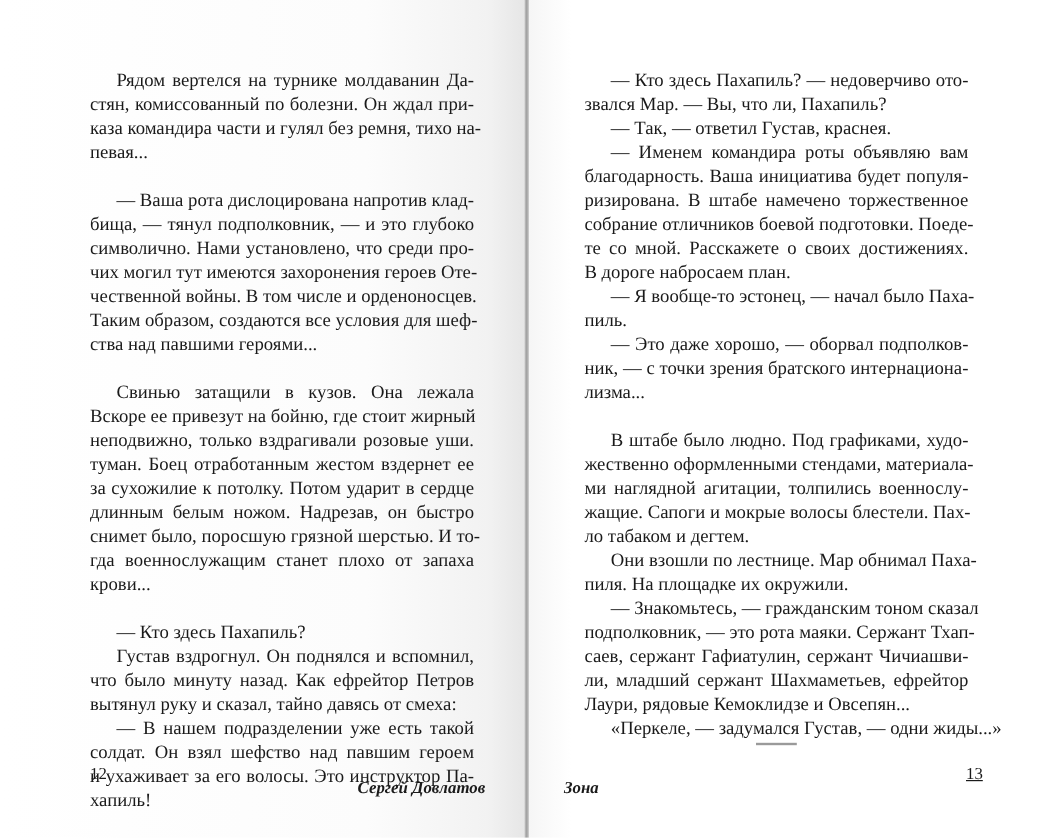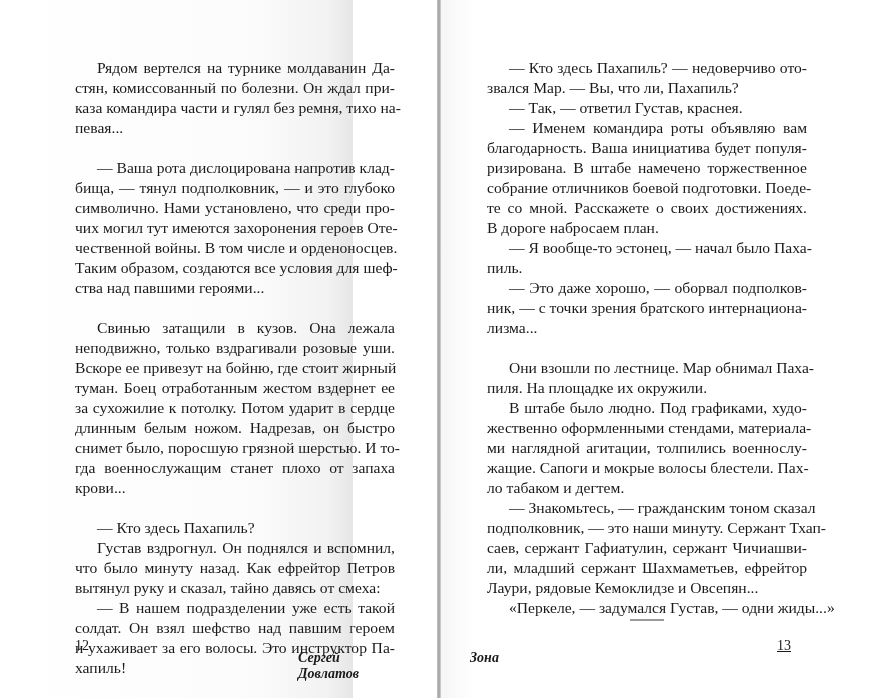--- a/index.html
+++ b/index.html
@@ -1,19 +1,19 @@
 <!DOCTYPE html>
 <html><head>
 <meta charset="utf-8">
 <style>
   html, body { margin:0; padding:0; }
   body { width:878px; height:698px; background:#ffffff; position:relative; overflow:hidden;
          font-family:"Liberation Serif","DejaVu Serif",serif; color:#1a1a1a; }
   .page { position:absolute; top:0; height:698px; }
-  .page-left { left:0; width:353px;
+  .page-left { left:0; width:437px;
     background:linear-gradient(to right,#ffffff 0%,#fcfcfc 70%,#f2f2f2 93%,#e6e6e6 100%); }
   .gutter { position:absolute; left:437px; top:0; width:4px; height:698px;
     background:linear-gradient(to right,#c8c8c8,#9e9e9e 50%,#d8d8d8); }
   .page-right { left:441px; width:437px;
     background:linear-gradient(to right,#f6f6f6 0%,#ffffff 8%,#ffffff 100%); }
   .text { position:absolute; font-size:15.6px; line-height:20px; }
   .left-text { left:75px; top:58px; width:320px; }
   .right-text { left:46px; top:58px; width:320px; }
   .para { margin:0; }
   .line { display:block; text-align:justify; text-align-last:justify; white-space:nowrap; height:20px; }
@@ -41,22 +41,22 @@
         <span class="line">бища, — тянул подполковник, — и это глубоко</span>
         <span class="line">символично. Нами установлено, что среди про-</span>
         <span class="line">чих могил тут имеются захоронения героев Оте-</span>
         <span class="line">чественной войны. В том числе и орденоносцев.</span>
         <span class="line">Таким образом, создаются все условия для шеф-</span>
         <span class="line last">ства над павшими героями...</span>
       </div>
       <div class="gap"></div>
       <div class="para">
         <span class="line indent">Свинью затащили в кузов. Она лежала</span>
+        <span class="line">Вскоре ее привезут на бойню, где стоит жирный</span>
         <span class="line">неподвижно, только вздрагивали розовые уши.</span>
-        <span class="line">Вскоре ее привезут на бойню, где стоит жирный</span>
         <span class="line">туман. Боец отработанным жестом вздернет ее</span>
         <span class="line">за сухожилие к потолку. Потом ударит в сердце</span>
         <span class="line">длинным белым ножом. Надрезав, он быстро</span>
         <span class="line">снимет было, поросшую грязной шерстью. И то-</span>
         <span class="line">гда военнослужащим станет плохо от запаха</span>
         <span class="line last">крови...</span>
       </div>
       <div class="gap"></div>
       <div class="para">
         <span class="line indent last">— Кто здесь Пахапиль?</span>
@@ -100,37 +100,37 @@
         <span class="line indent">— Я вообще-то эстонец, — начал было Паха-</span>
         <span class="line last">пиль.</span>
       </div>
       <div class="para">
         <span class="line indent">— Это даже хорошо, — оборвал подполков-</span>
         <span class="line">ник, — с точки зрения братского интернациона-</span>
         <span class="line last">лизма...</span>
       </div>
       <div class="gap"></div>
       <div class="para">
-        <span class="line indent">Они взошли по лестнице. Мар обнимал Паха-</span>
-        <span class="line last">пиля. На площадке их окружили.</span>
-      </div>
-      <div class="para">
         <span class="line indent">В штабе было людно. Под графиками, худо-</span>
         <span class="line">жественно оформленными стендами, материала-</span>
         <span class="line">ми наглядной агитации, толпились военнослу-</span>
         <span class="line">жащие. Сапоги и мокрые волосы блестели. Пах-</span>
         <span class="line last">ло табаком и дегтем.</span>
       </div>
       <div class="para">
+        <span class="line indent">Они взошли по лестнице. Мар обнимал Паха-</span>
+        <span class="line last">пиля. На площадке их окружили.</span>
+      </div>
+      <div class="para">
         <span class="line indent">— Знакомьтесь, — гражданским тоном сказал</span>
-        <span class="line">подполковник, — это наши минуту. Сержант Тхап-</span>
+        <span class="line">подполковник, — это рота маяки. Сержант Тхап-</span>
         <span class="line">саев, сержант Гафиатулин, сержант Чичиашви-</span>
         <span class="line">ли, младший сержант Шахмаметьев, ефрейтор</span>
         <span class="line last">Лаури, рядовые Кемоклидзе и Овсепян...</span>
       </div>
       <div class="para">
         <span class="line indent last">«Перкеле, — задумался Густав, — одни жиды...»</span>
       </div>
     </div>
   <div class="ornament"></div>
   <div class="folio folio-italic" style="left:29px;">Зона</div>
-  <div class="folio" style="left:336px;text-decoration:underline;">13</div>
+  <div class="folio" style="left:364px;text-decoration:underline;">13</div>
 </div>
 
 </body></html>

